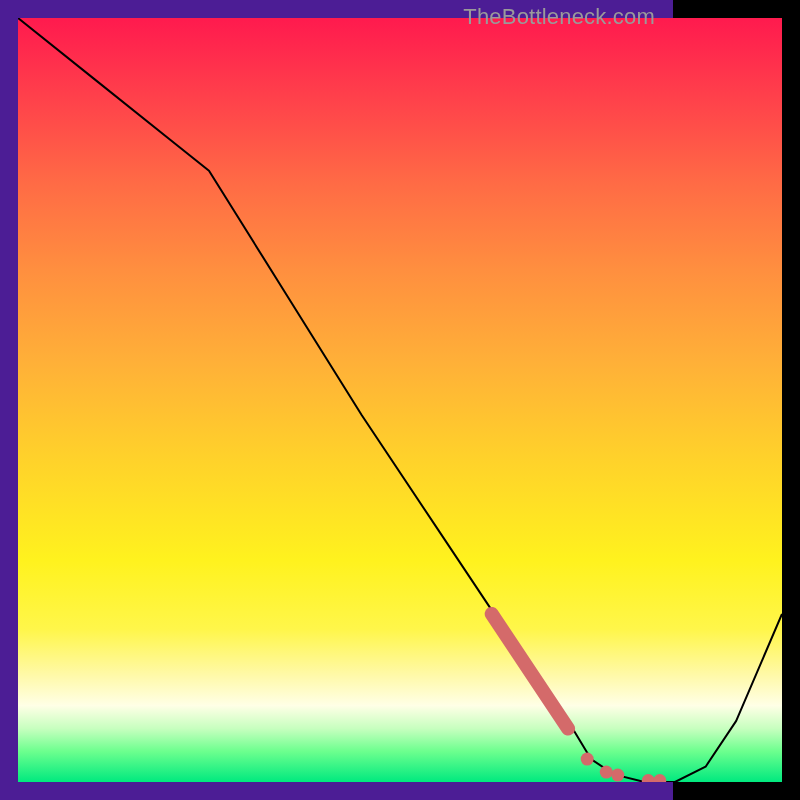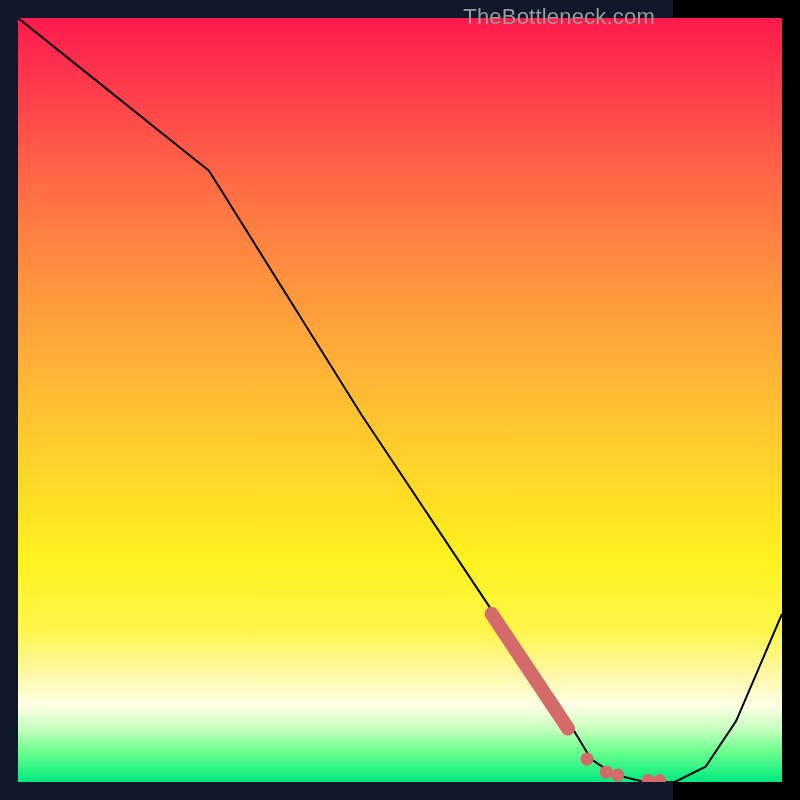--- a/index.html
+++ b/index.html
@@ -1,21 +1,21 @@
 <!DOCTYPE html>
 <html><head>
 <meta charset="utf-8">
 <style>
   * { margin: 0; padding: 0; box-sizing: border-box; }
   html, body { width: 800px; height: 800px; background: #000; overflow: hidden; }
   .wrap {
     position: relative;
     width: 673px;
     height: 800px;
-    background: #0f172a;
+    background: #4c1d95;
   }
   .watermark {
     position: absolute;
     top: 4px;
     right: 18px;
     font-family: Arial, Helvetica, sans-serif;
     font-size: 22px;
     color: #9a9a9a;
     letter-spacing: 0.2px;
     z-index: 10;

